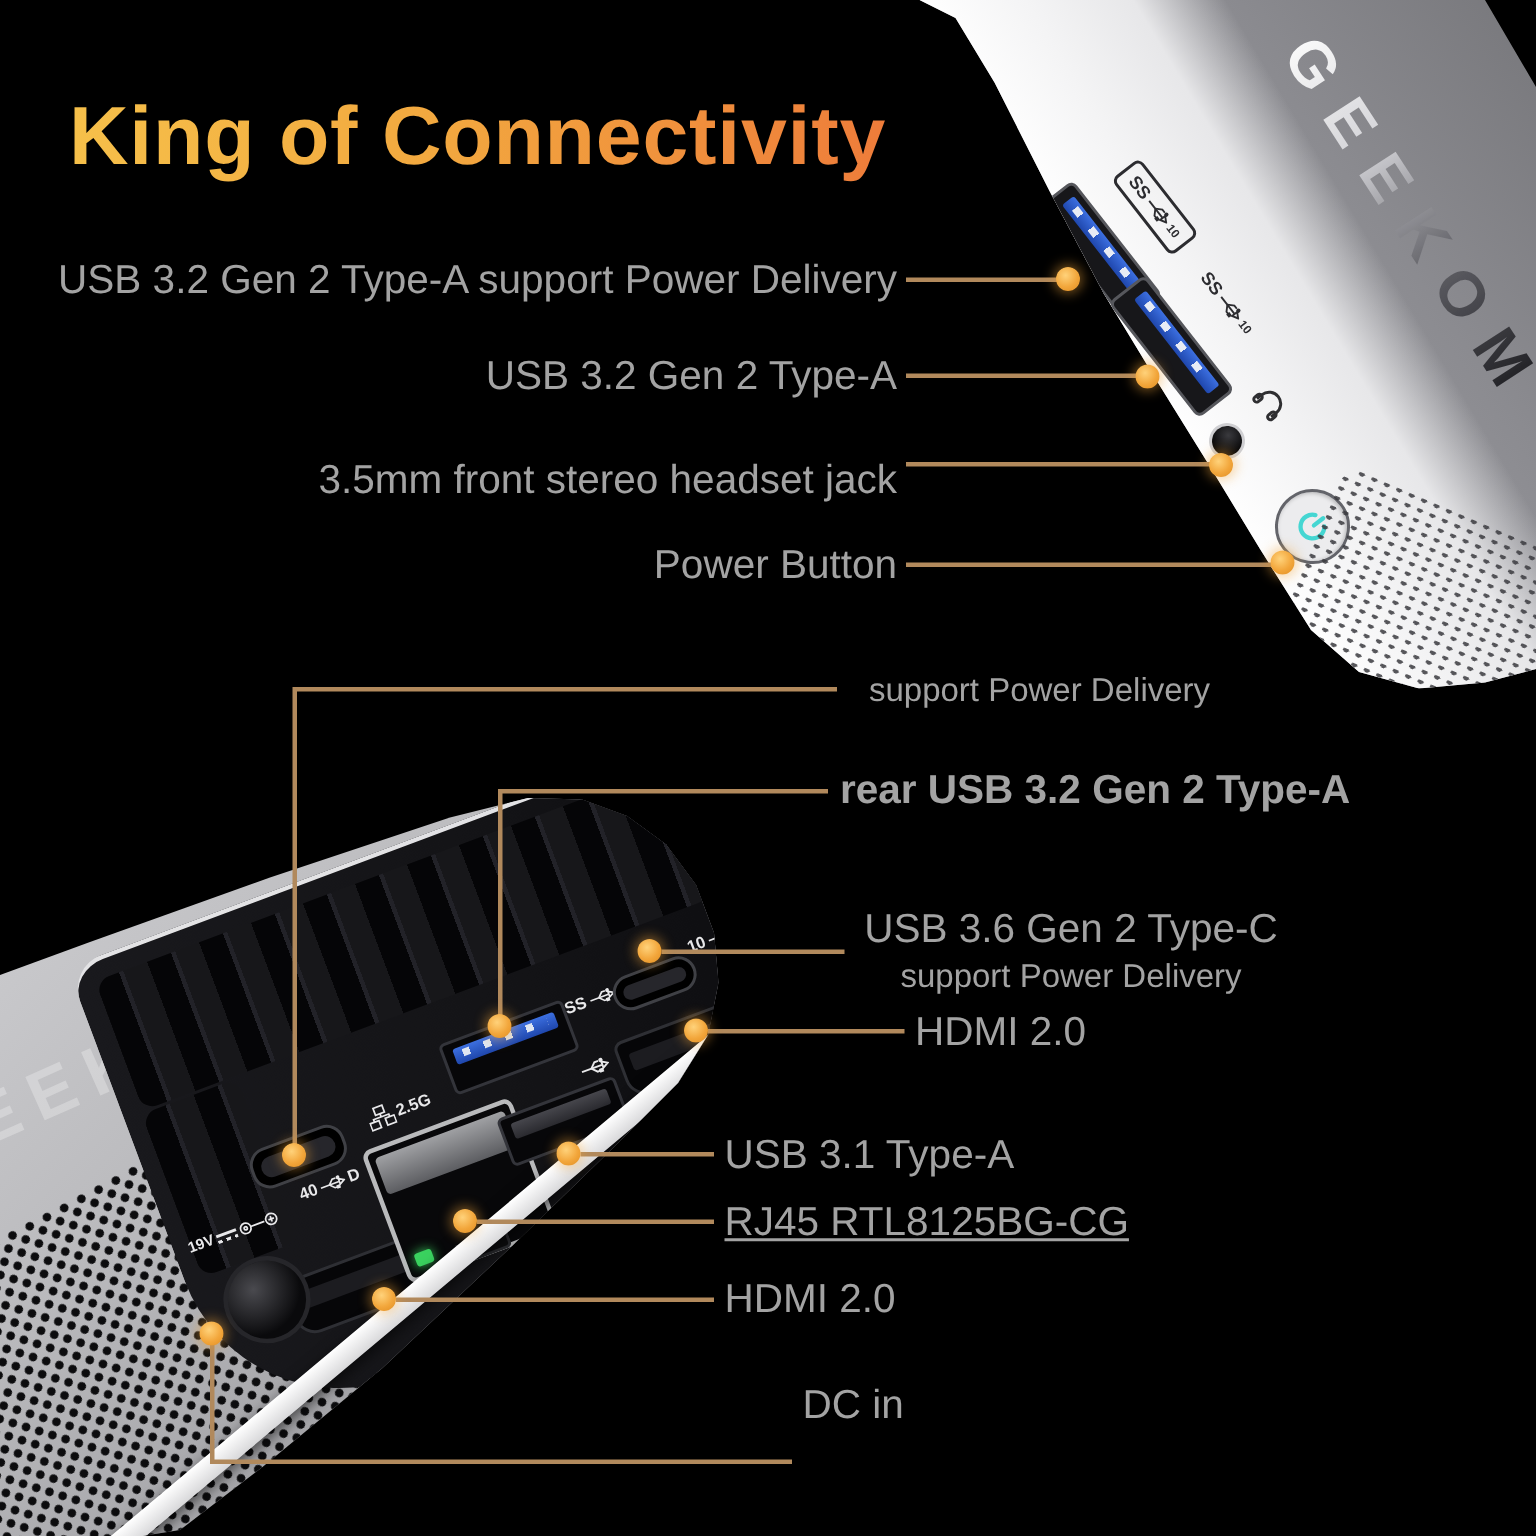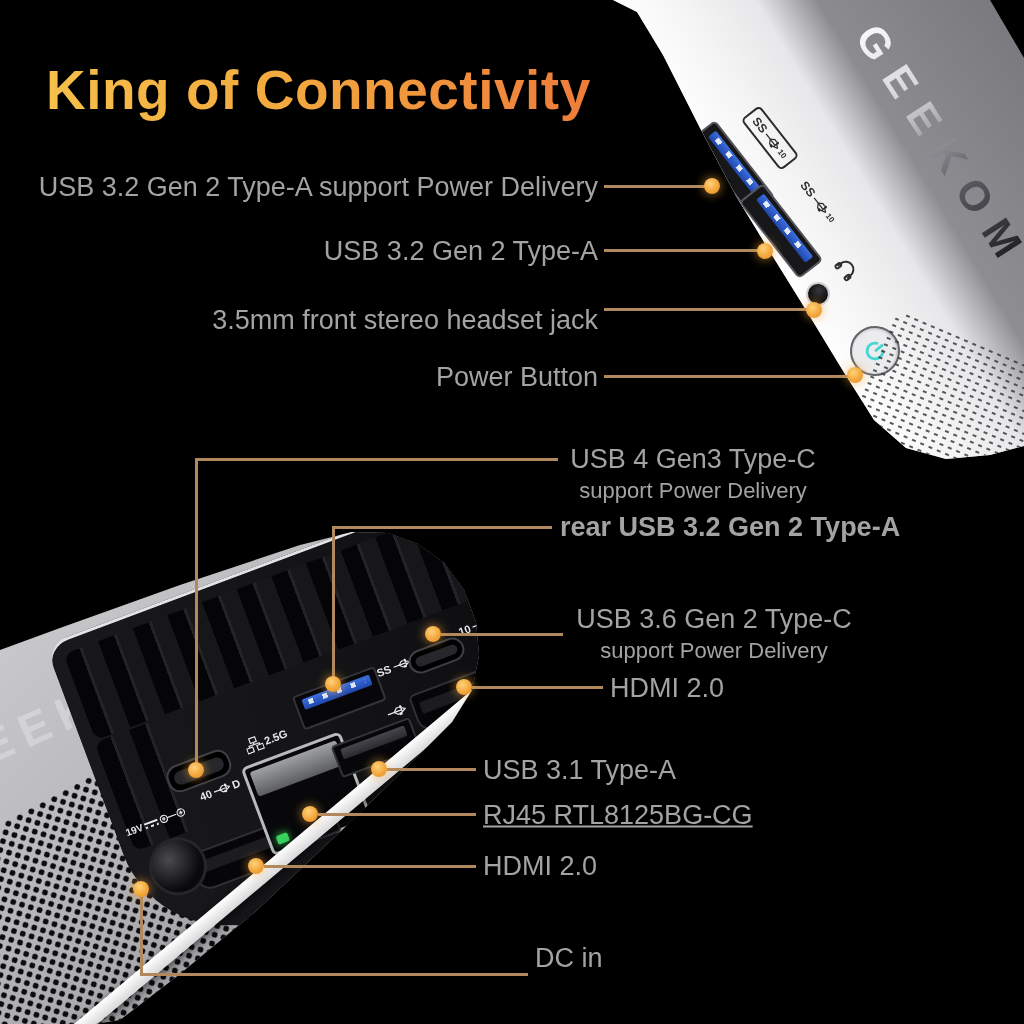--- a/index.html
+++ b/index.html
@@ -295,33 +295,32 @@
   <div class="hl" style="left:604px;top:185px;width:106px;"></div>
   <div class="hl" style="left:604px;top:249px;width:159px;"></div>
   <div class="hl" style="left:604px;top:308px;width:207px;"></div>
   <div class="hl" style="left:604px;top:375px;width:248px;"></div>
   <div class="dot" style="left:712px;top:186px;"></div>
   <div class="dot" style="left:765px;top:251px;"></div>
   <div class="dot" style="left:814px;top:310px;"></div>
   <div class="dot" style="left:855px;top:375px;"></div>
 
   <div class="lbl blk" style="left:556px;top:444px;width:274px;">
-    <div>USB 4 Gen3 Type-C</div>
     <div class="sub">support Power Delivery</div>
   </div>
   <div class="lbl cy" style="left:560px;top:527px;font-weight:bold;">rear USB 3.2 Gen 2 Type-A</div>
   <div class="lbl blk" style="left:566px;top:604px;width:296px;">
     <div>USB 3.6 Gen 2 Type-C</div>
     <div class="sub">support Power Delivery</div>
   </div>
   <div class="lbl cy" style="left:610px;top:688px;">HDMI 2.0</div>
   <div class="lbl cy" style="left:483px;top:770px;">USB 3.1 Type-A</div>
   <div class="lbl cy" style="left:483px;top:815px;text-decoration:underline;">RJ45 RTL8125BG-CG</div>
   <div class="lbl cy" style="left:483px;top:866px;">HDMI 2.0</div>
-  <div class="lbl cy" style="left:535px;top:958px;">DC in</div>
+  <div class="lbl cy" style="left:535px;top:937px;">DC in</div>
 
   <div class="hl" style="left:196px;top:458px;width:362px;"></div>
   <div class="vl" style="left:195px;top:458px;height:311px;"></div>
   <div class="hl" style="left:333px;top:526px;width:219px;"></div>
   <div class="vl" style="left:332px;top:526px;height:156px;"></div>
   <div class="hl" style="left:441px;top:633px;width:122px;"></div>
   <div class="hl" style="left:472px;top:686px;width:131px;"></div>
   <div class="hl" style="left:387px;top:768px;width:89px;"></div>
   <div class="hl" style="left:318px;top:813px;width:158px;"></div>
   <div class="hl" style="left:264px;top:865px;width:212px;"></div>

